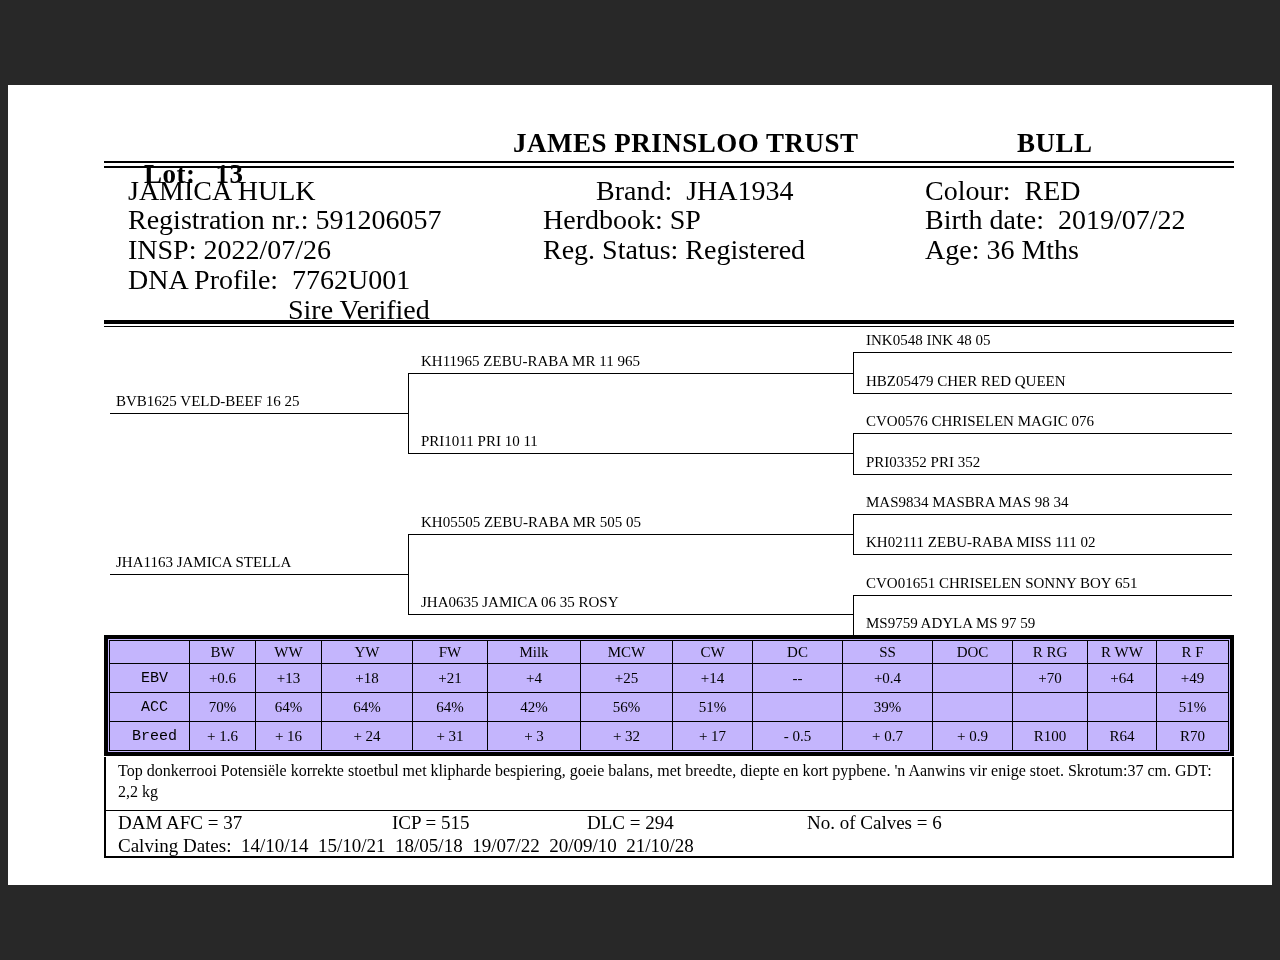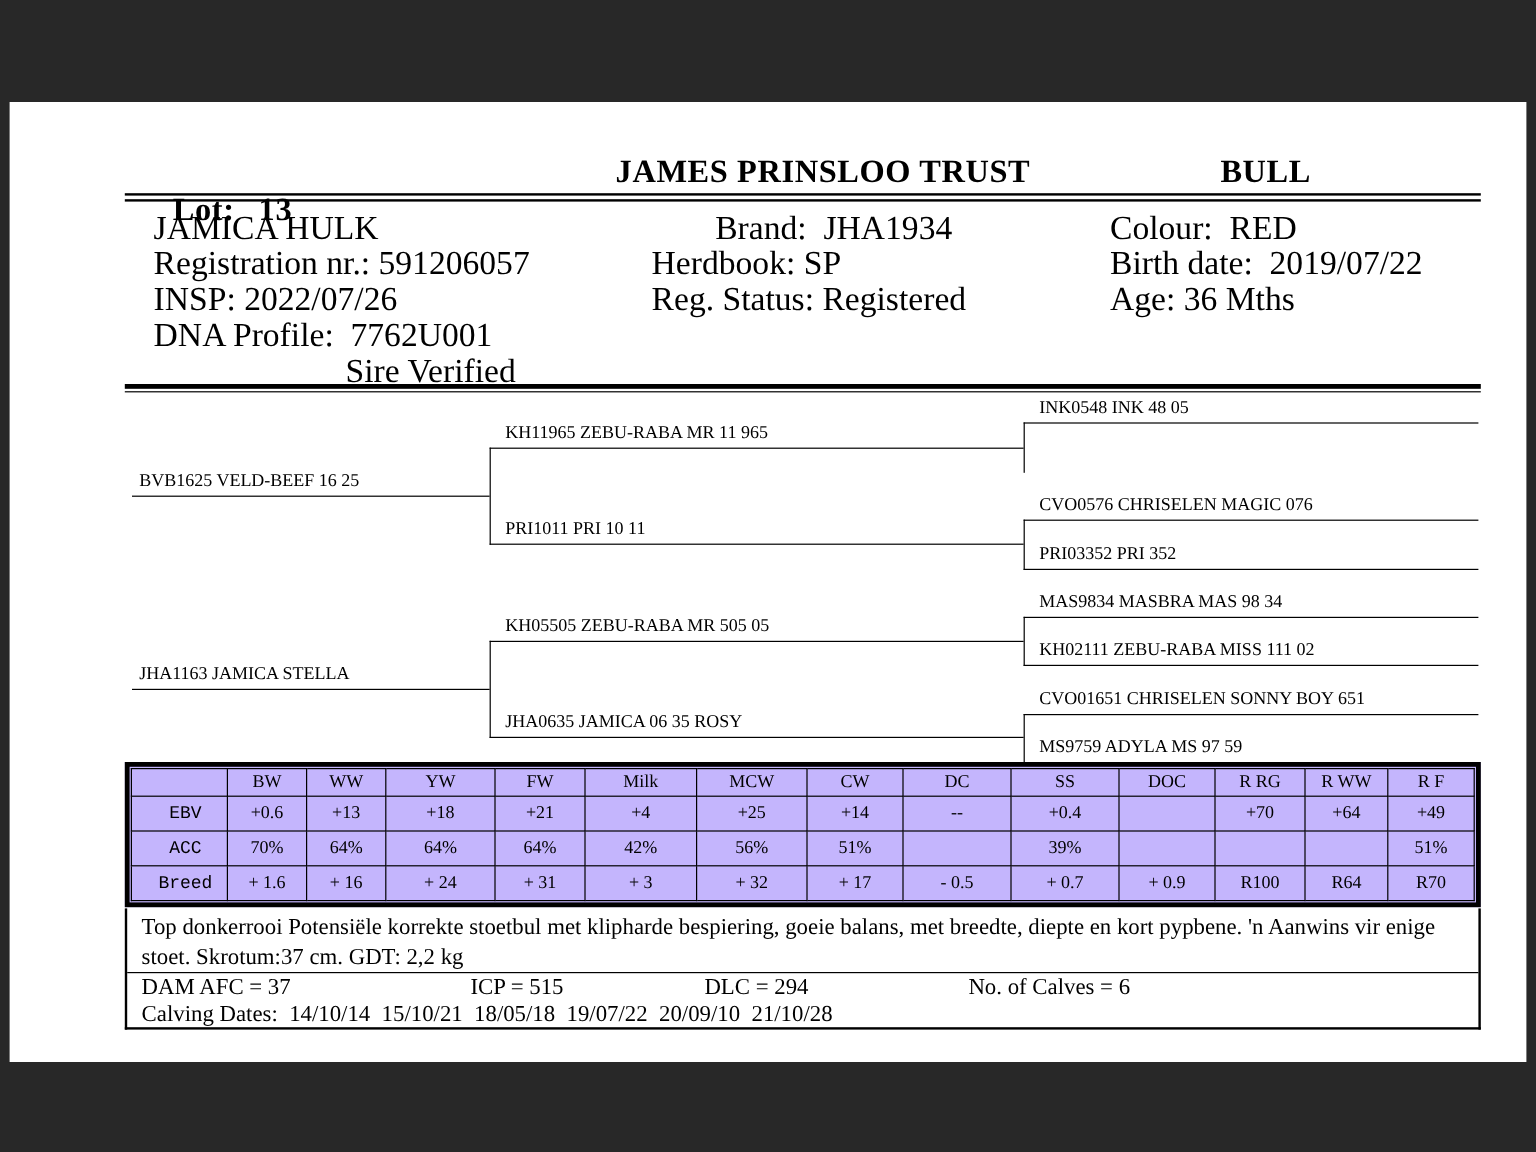--- a/index.html
+++ b/index.html
@@ -38,21 +38,21 @@
   }
   th { height:23px; }
   td { height:29px; }
   .rowlabel { text-align:center; padding-left:12px;font-family:Liberation Mono, monospace; }
   .notes-box {
     position:absolute; left:96px; top:672px; width:1130px; height:101px;
     border-left:2px solid #000; border-right:2px solid #000; border-bottom:2px solid #000;
     background:#fff;
   }
   .notes-desc {
-    font-size:19px; line-height:1.33; padding:3px 10px 0 12px;
+    font-size:16px; line-height:1.33; padding:3px 10px 0 12px;
     height:53px; white-space:pre-wrap;
   }
   .stats-row {
     position:relative; border-top:1px solid #000; height:25px; font-size:19px;
   }
   .stats-row span { position:absolute; top:1px; white-space:pre; }
   .calving { font-size:19px; padding-left:12px; white-space:pre-wrap; }
 </style>
 </head>
 <body>
@@ -87,20 +87,21 @@
 
   <div class="ped" style="left:102px; top:305px; width:298px;">BVB1625 VELD-BEEF 16 25</div>
   <div class="ped" style="left:102px; top:466px; width:298px;">JHA1163 JAMICA STELLA</div>
 
   <div class="ped g23" style="left:400px; top:265px; width:445px;">KH11965 ZEBU-RABA MR 11 965</div>
   <div class="ped g23" style="left:400px; top:345px; width:445px;">PRI1011 PRI 10 11</div>
   <div class="ped g23" style="left:400px; top:426px; width:445px;">KH05505 ZEBU-RABA MR 505 05</div>
   <div class="ped g23" style="left:400px; top:506px; width:445px;">JHA0635 JAMICA 06 35 ROSY</div>
 
   <div class="ped g23" style="left:845px; top:244px; width:379px;">INK0548 INK 48 05</div>
+  <div class="ped g23" style="left:845px; top:285px; width:379px;">HBZ05479 CHER RED QUEEN</div>
   <div class="ped g23" style="left:845px; top:325px; width:379px;">CVO0576 CHRISELEN MAGIC 076</div>
   <div class="ped g23" style="left:845px; top:366px; width:379px;">PRI03352 PRI 352</div>
   <div class="ped g23" style="left:845px; top:406px; width:379px;">MAS9834 MASBRA MAS 98 34</div>
   <div class="ped g23" style="left:845px; top:446px; width:379px;">KH02111 ZEBU-RABA MISS 111 02</div>
   <div class="ped g23" style="left:845px; top:487px; width:379px;">CVO01651 CHRISELEN SONNY BOY 651</div>
   <div class="ped g23" style="left:845px; top:527px; width:379px;">MS9759 ADYLA MS 97 59</div>
 
   <div class="vline" style="left:400px; top:288px; height:81px;"></div>
   <div class="vline" style="left:400px; top:449px; height:81px;"></div>
   <div class="vline" style="left:845px; top:267px; height:42px;"></div>

